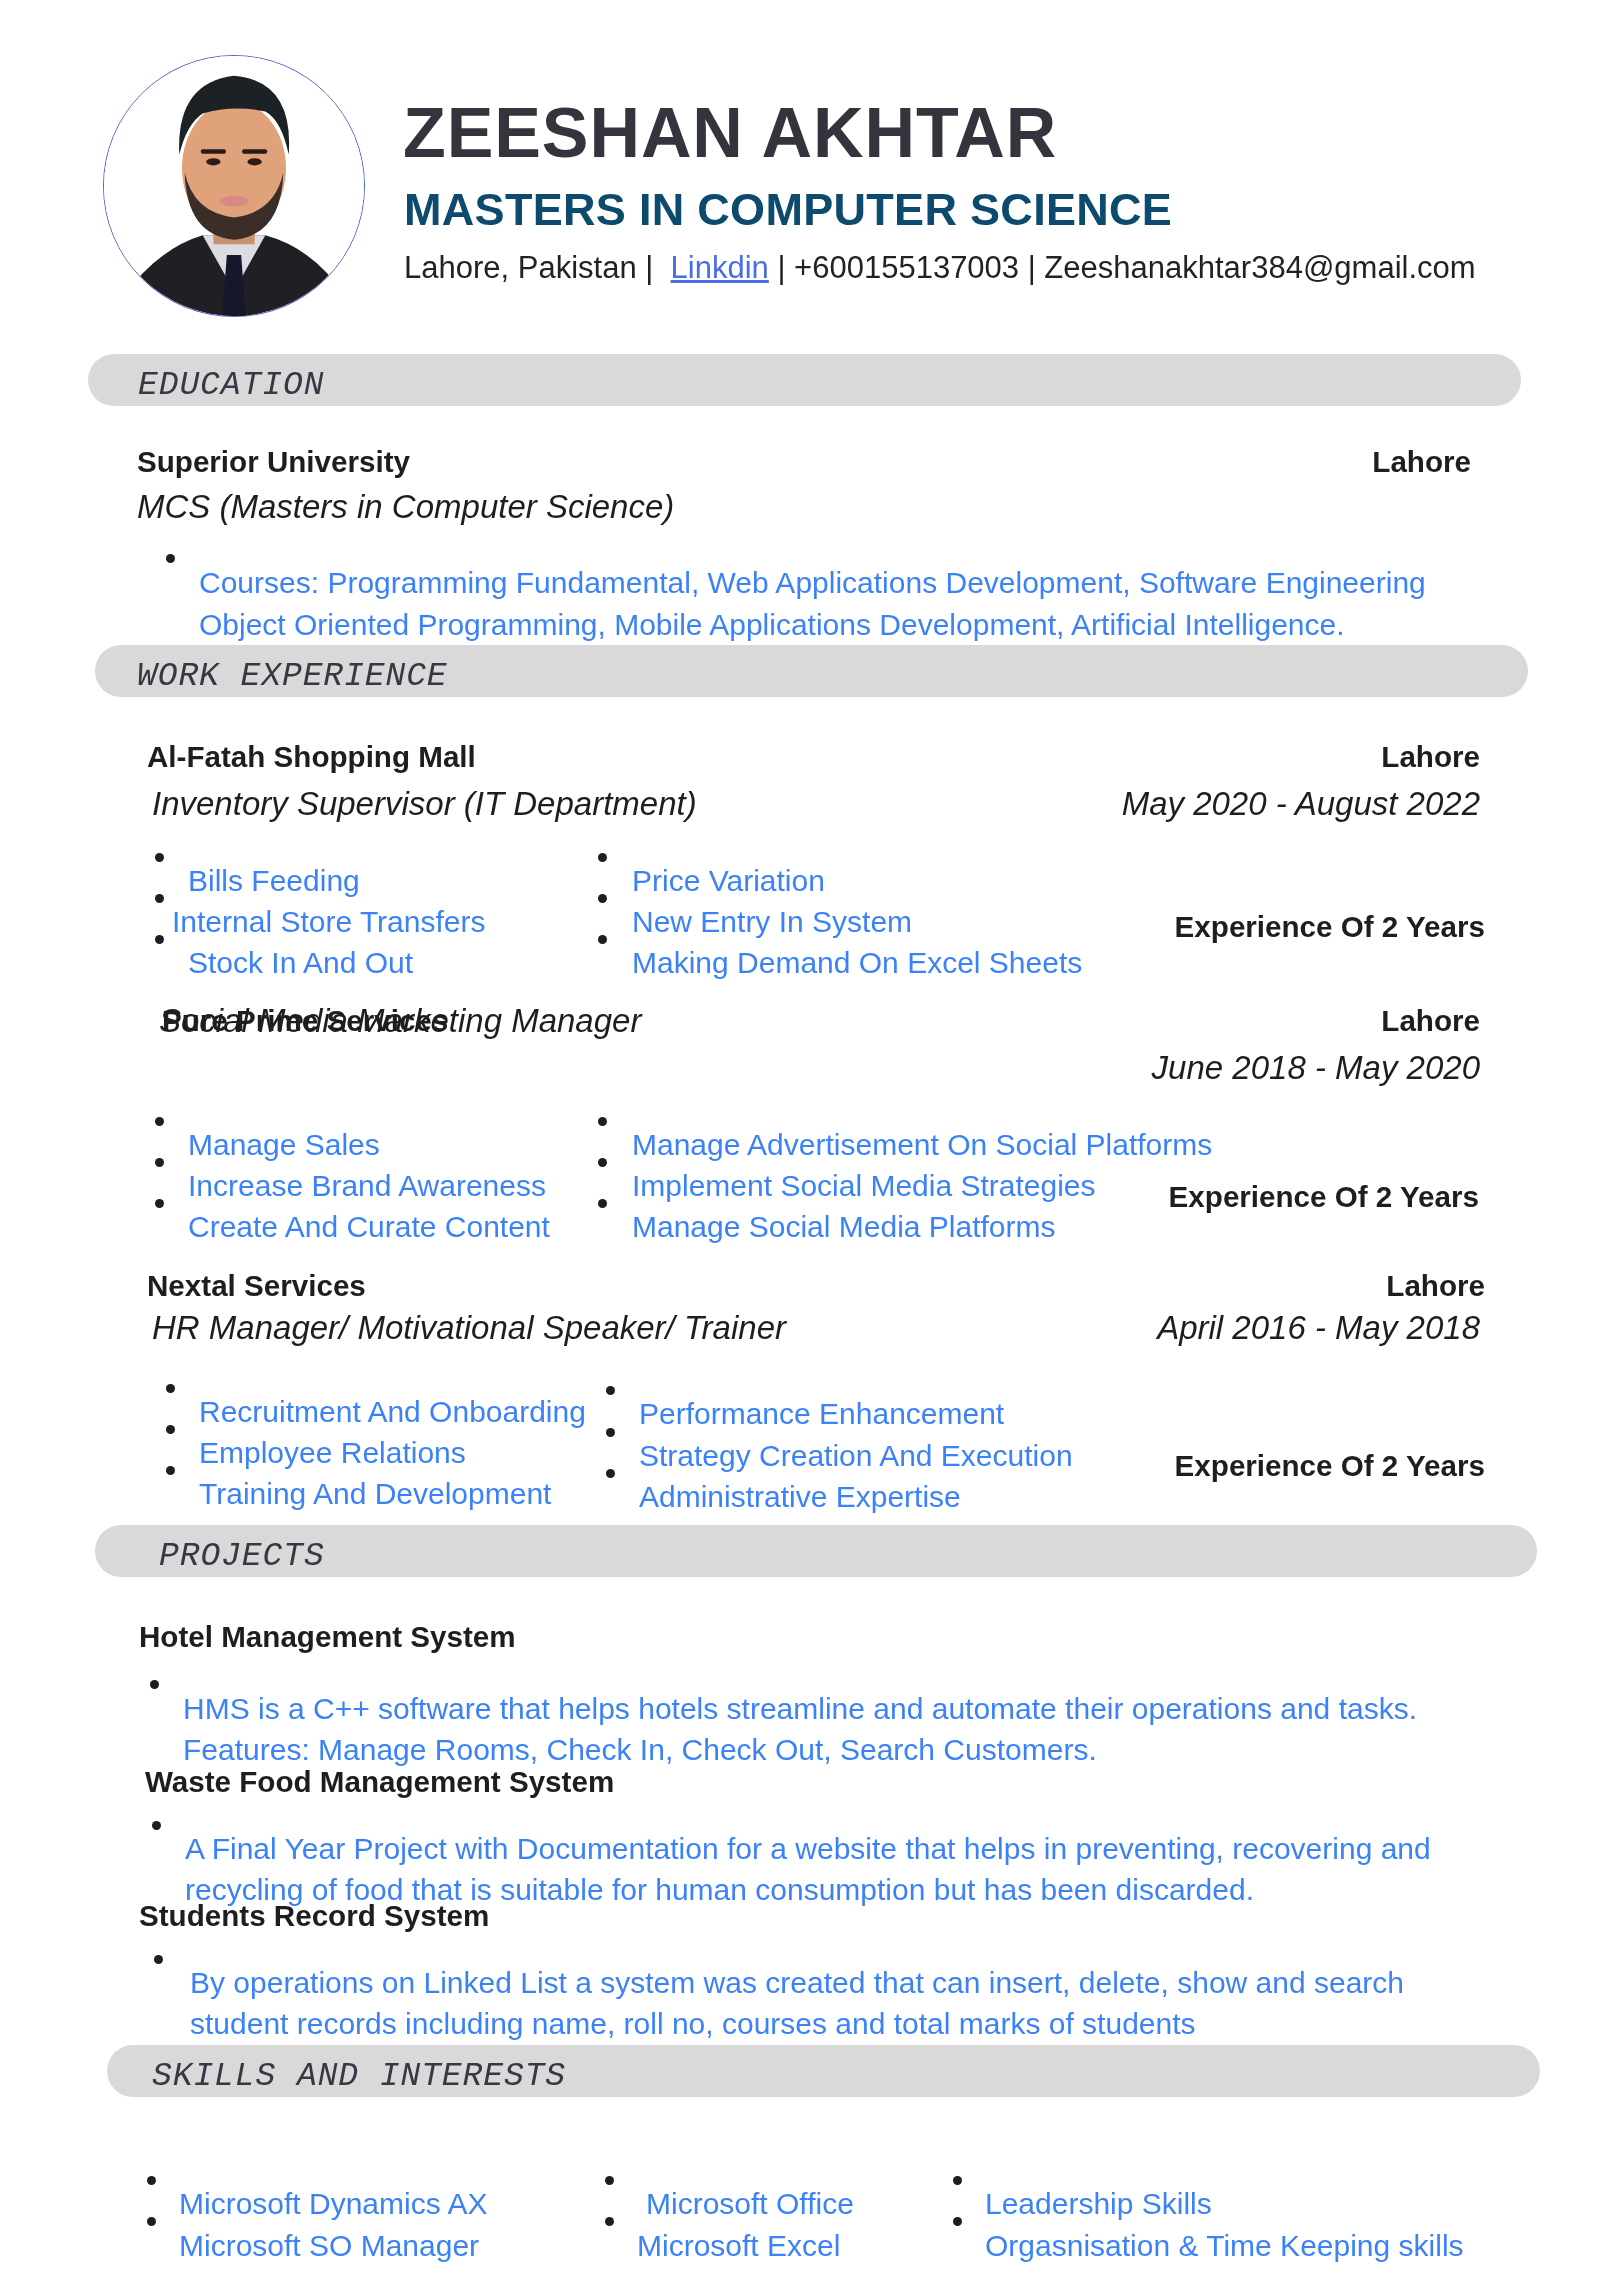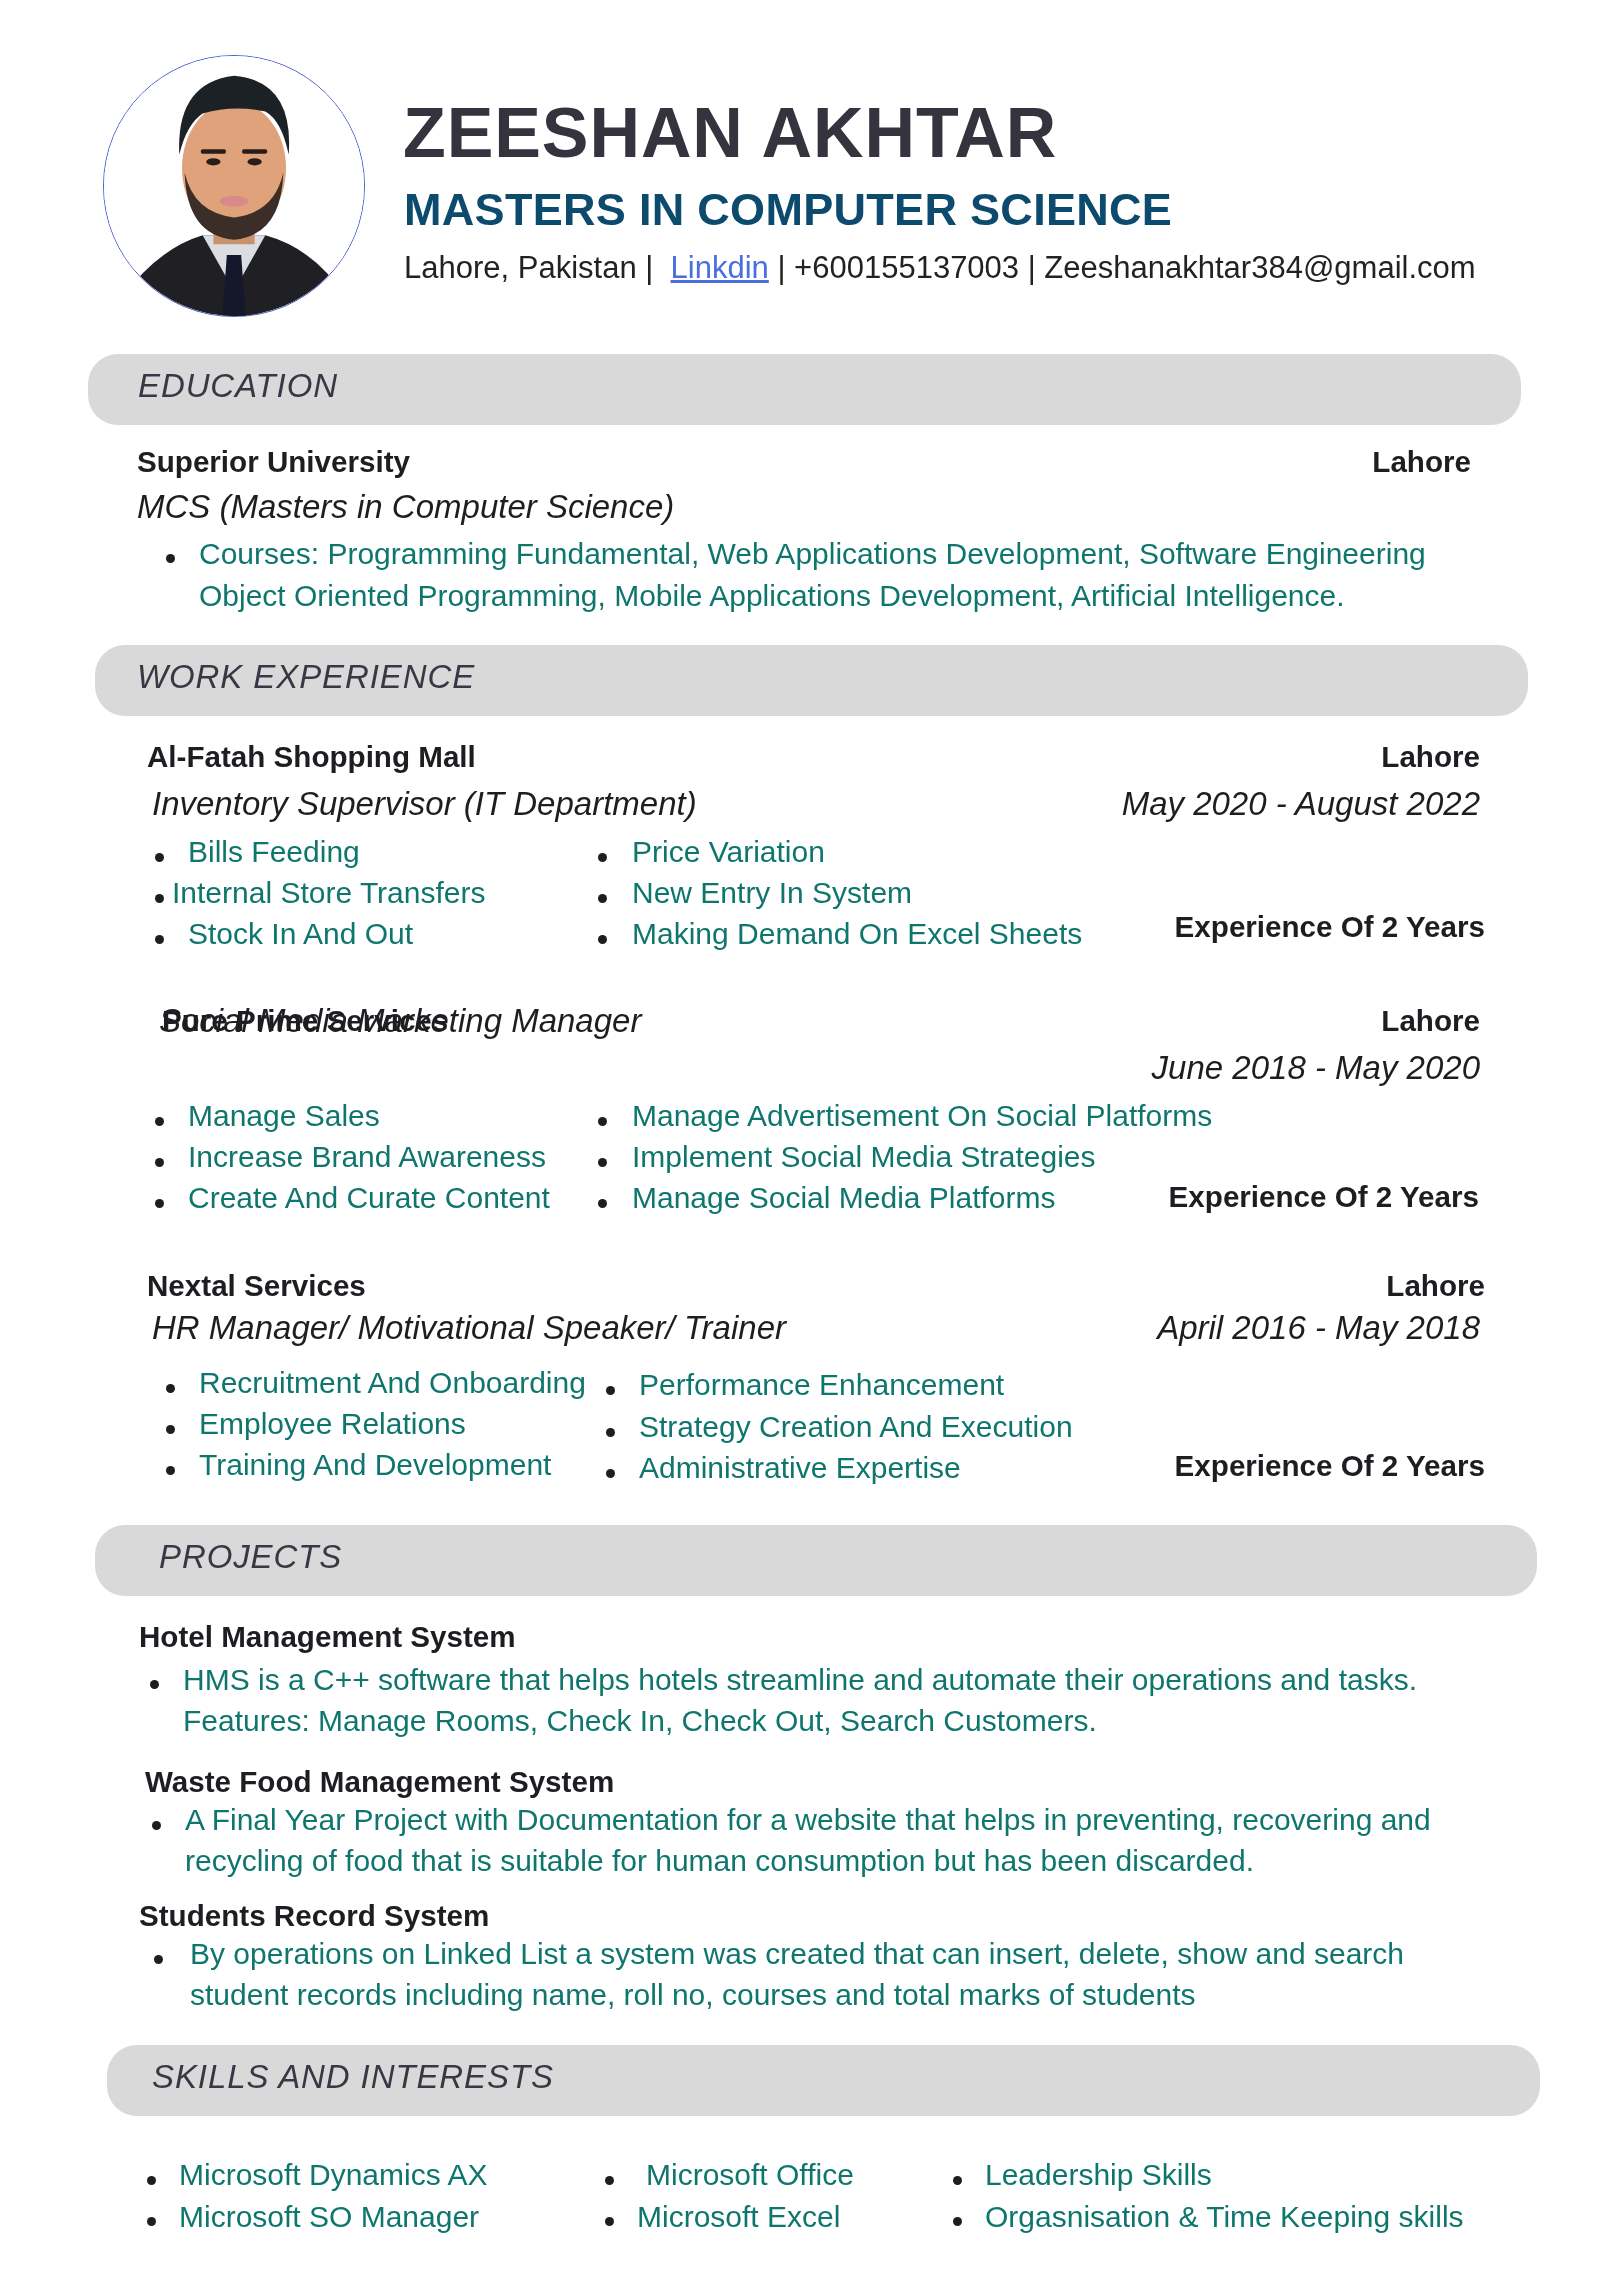--- a/index.html
+++ b/index.html
@@ -9,26 +9,26 @@
 
   
   .photo { position:absolute; left:103px; top:55px; width:260px; height:260px;
            border-radius:50%; border:1.8px solid #4d5fd1; overflow:hidden; background:#fff; }
   .name { left:403px; top:93px; font-size:70px; font-weight:700; color:#34343e; letter-spacing:0.9px; }
   .subtitle { left:404px; top:184px; font-size:45px; font-weight:700; color:#0c4a6e; letter-spacing:0.3px; }
   .contact { left:404px; top:250px; font-size:31px; color:#222; }
   .contact a { color:#4a6ee0; text-decoration:underline; }
 
   
-  .bar { position:absolute; height:71px; background:#d9d9d9; border-radius:30px; }
+  .bar { position:absolute; height:52px; background:#d9d9d9; border-radius:30px;font-family:Liberation Mono, monospace; }
   .bar span { position:absolute; top:12.5px; font-size:33px; font-style:italic; color:#383845; letter-spacing:0.9px; }
 
   .bold { font-weight:700; font-size:29.6px; color:#1e1e22; }
   .ital { font-style:italic; font-size:33px; color:#1e1e22; }
-  .txt  { font-size:30px; color:#0f766e; }
+  .txt  { font-size:30px; color:#3b82f6;margin-top:29px; }
   .right { text-align:right; }
   .bullet { position:absolute; width:9px; height:9px; border-radius:50%; background:#1e1e22; }
 </style>
 </head>
 <body>
 
 <div class="photo">
   <svg width="260" height="260" viewBox="0 0 290 290">
     <rect width="290" height="290" fill="#ffffff"></rect>
 

